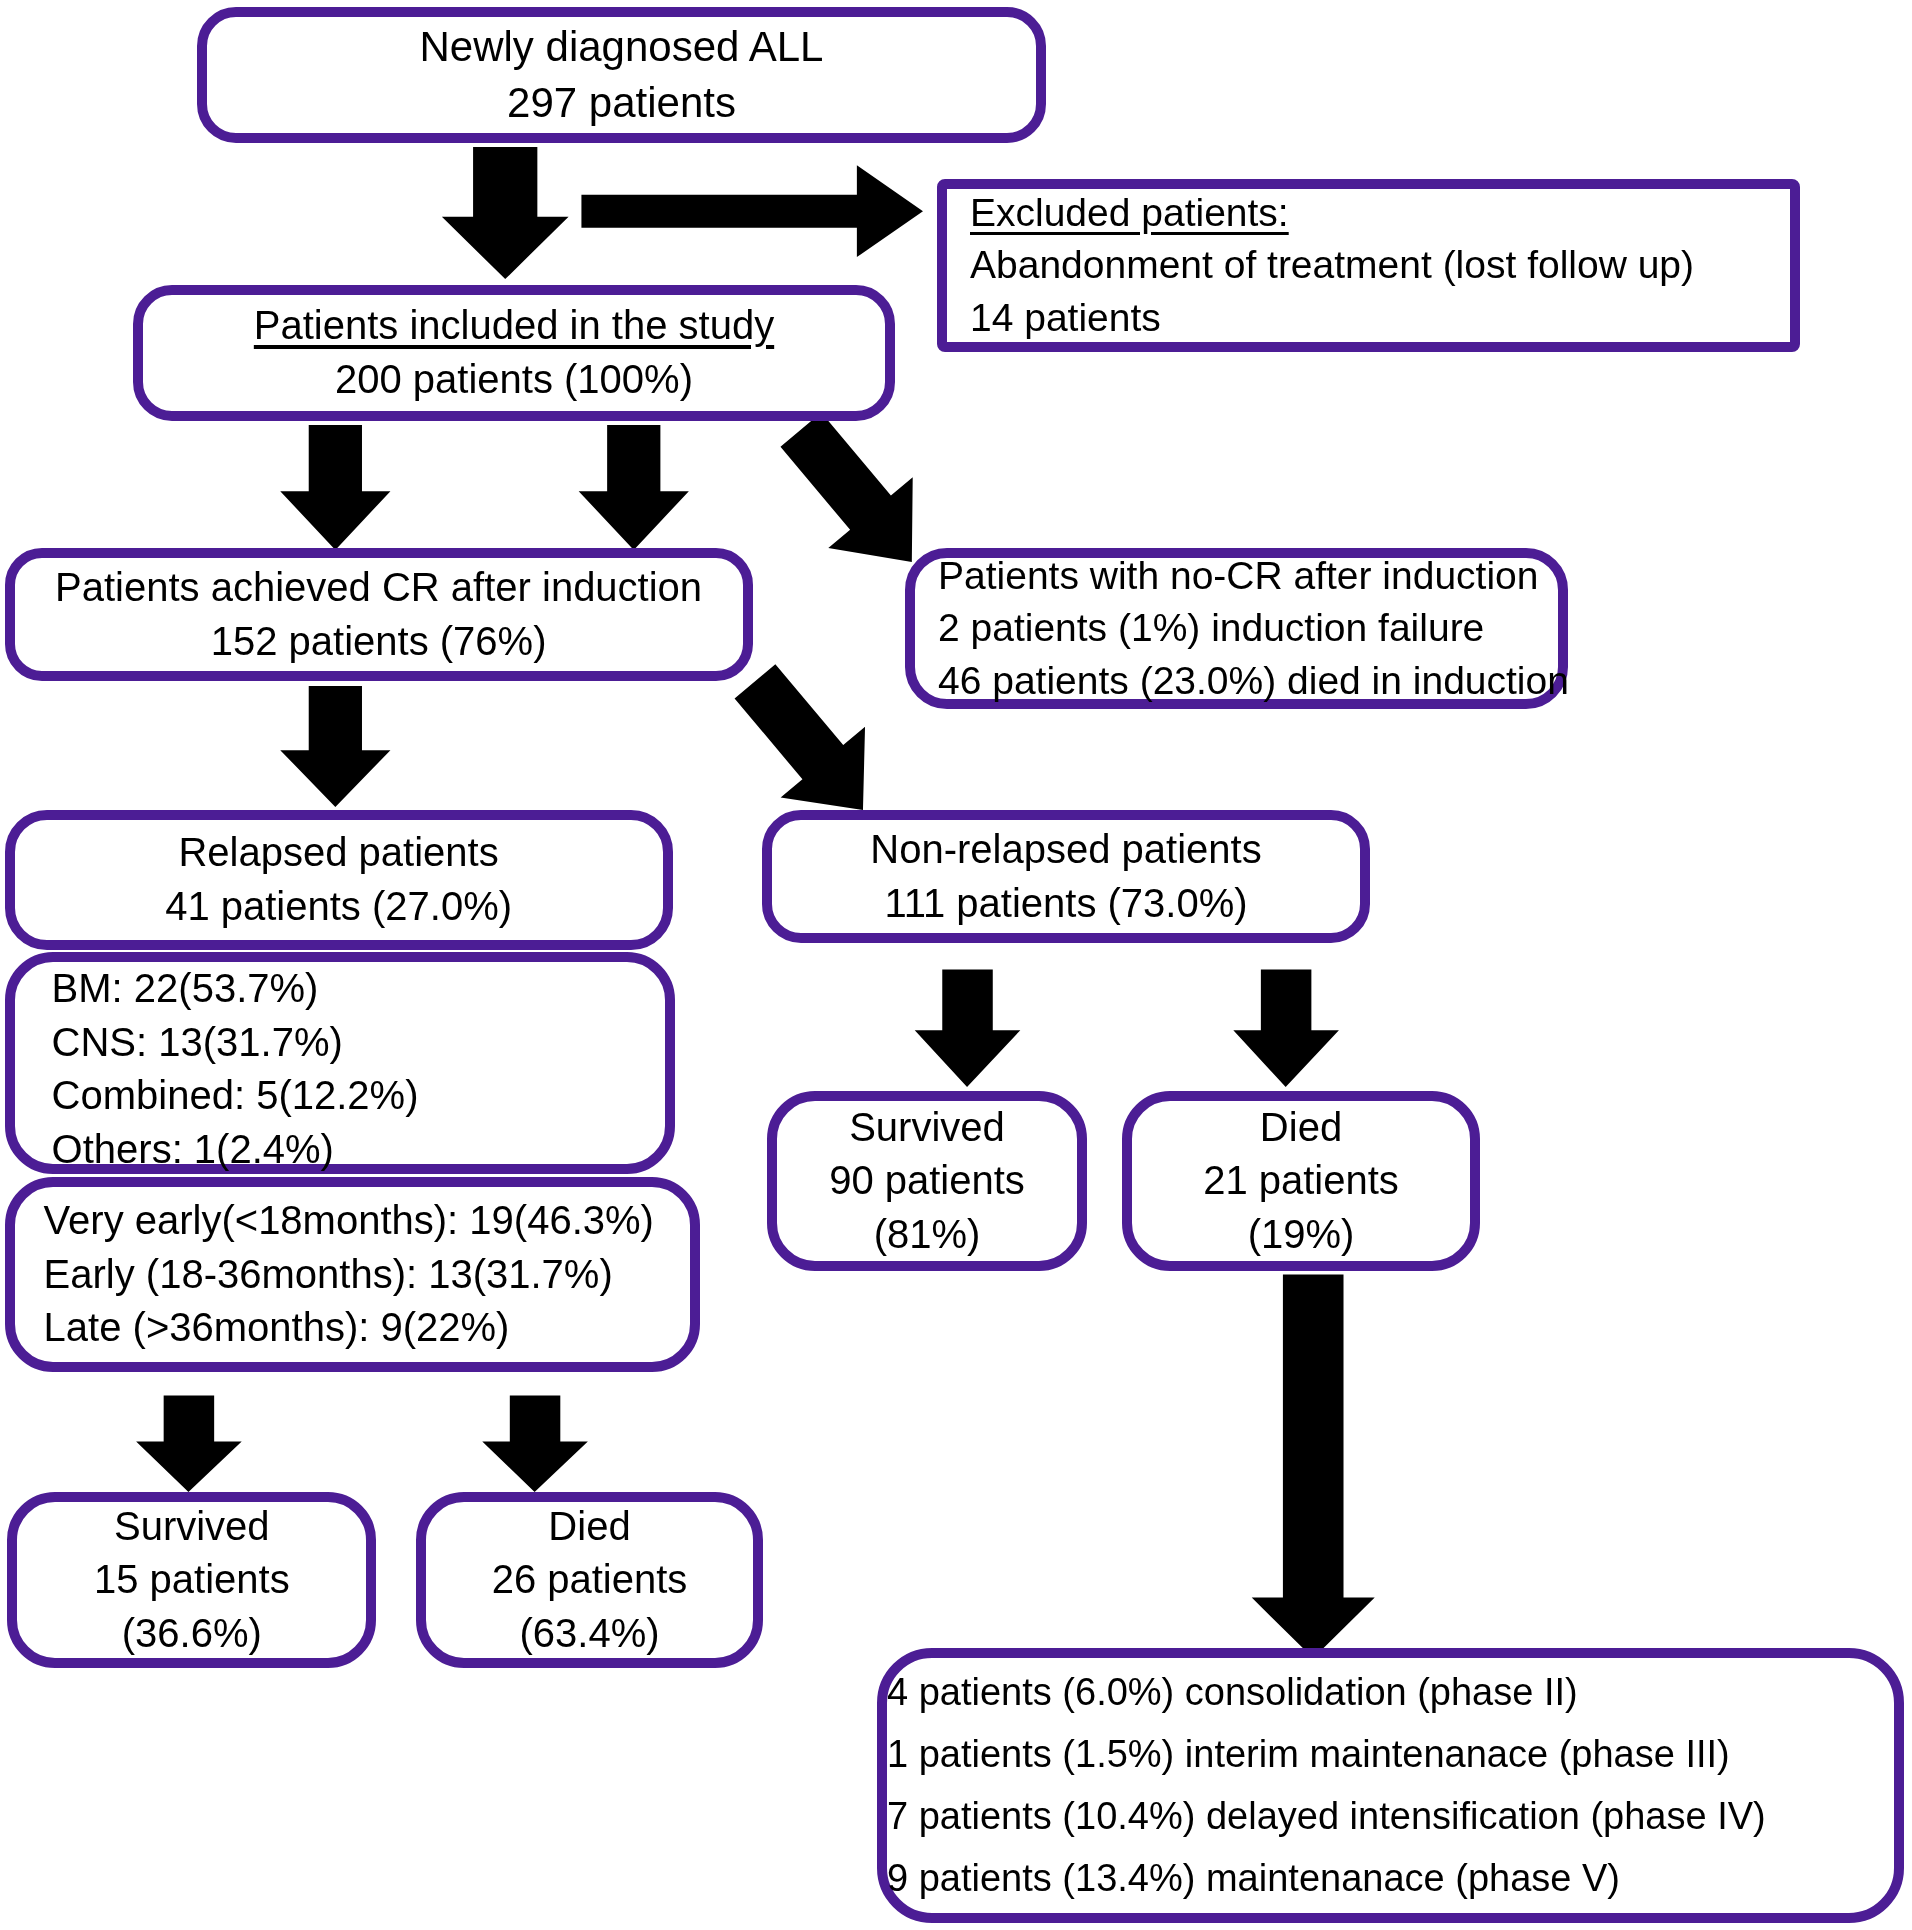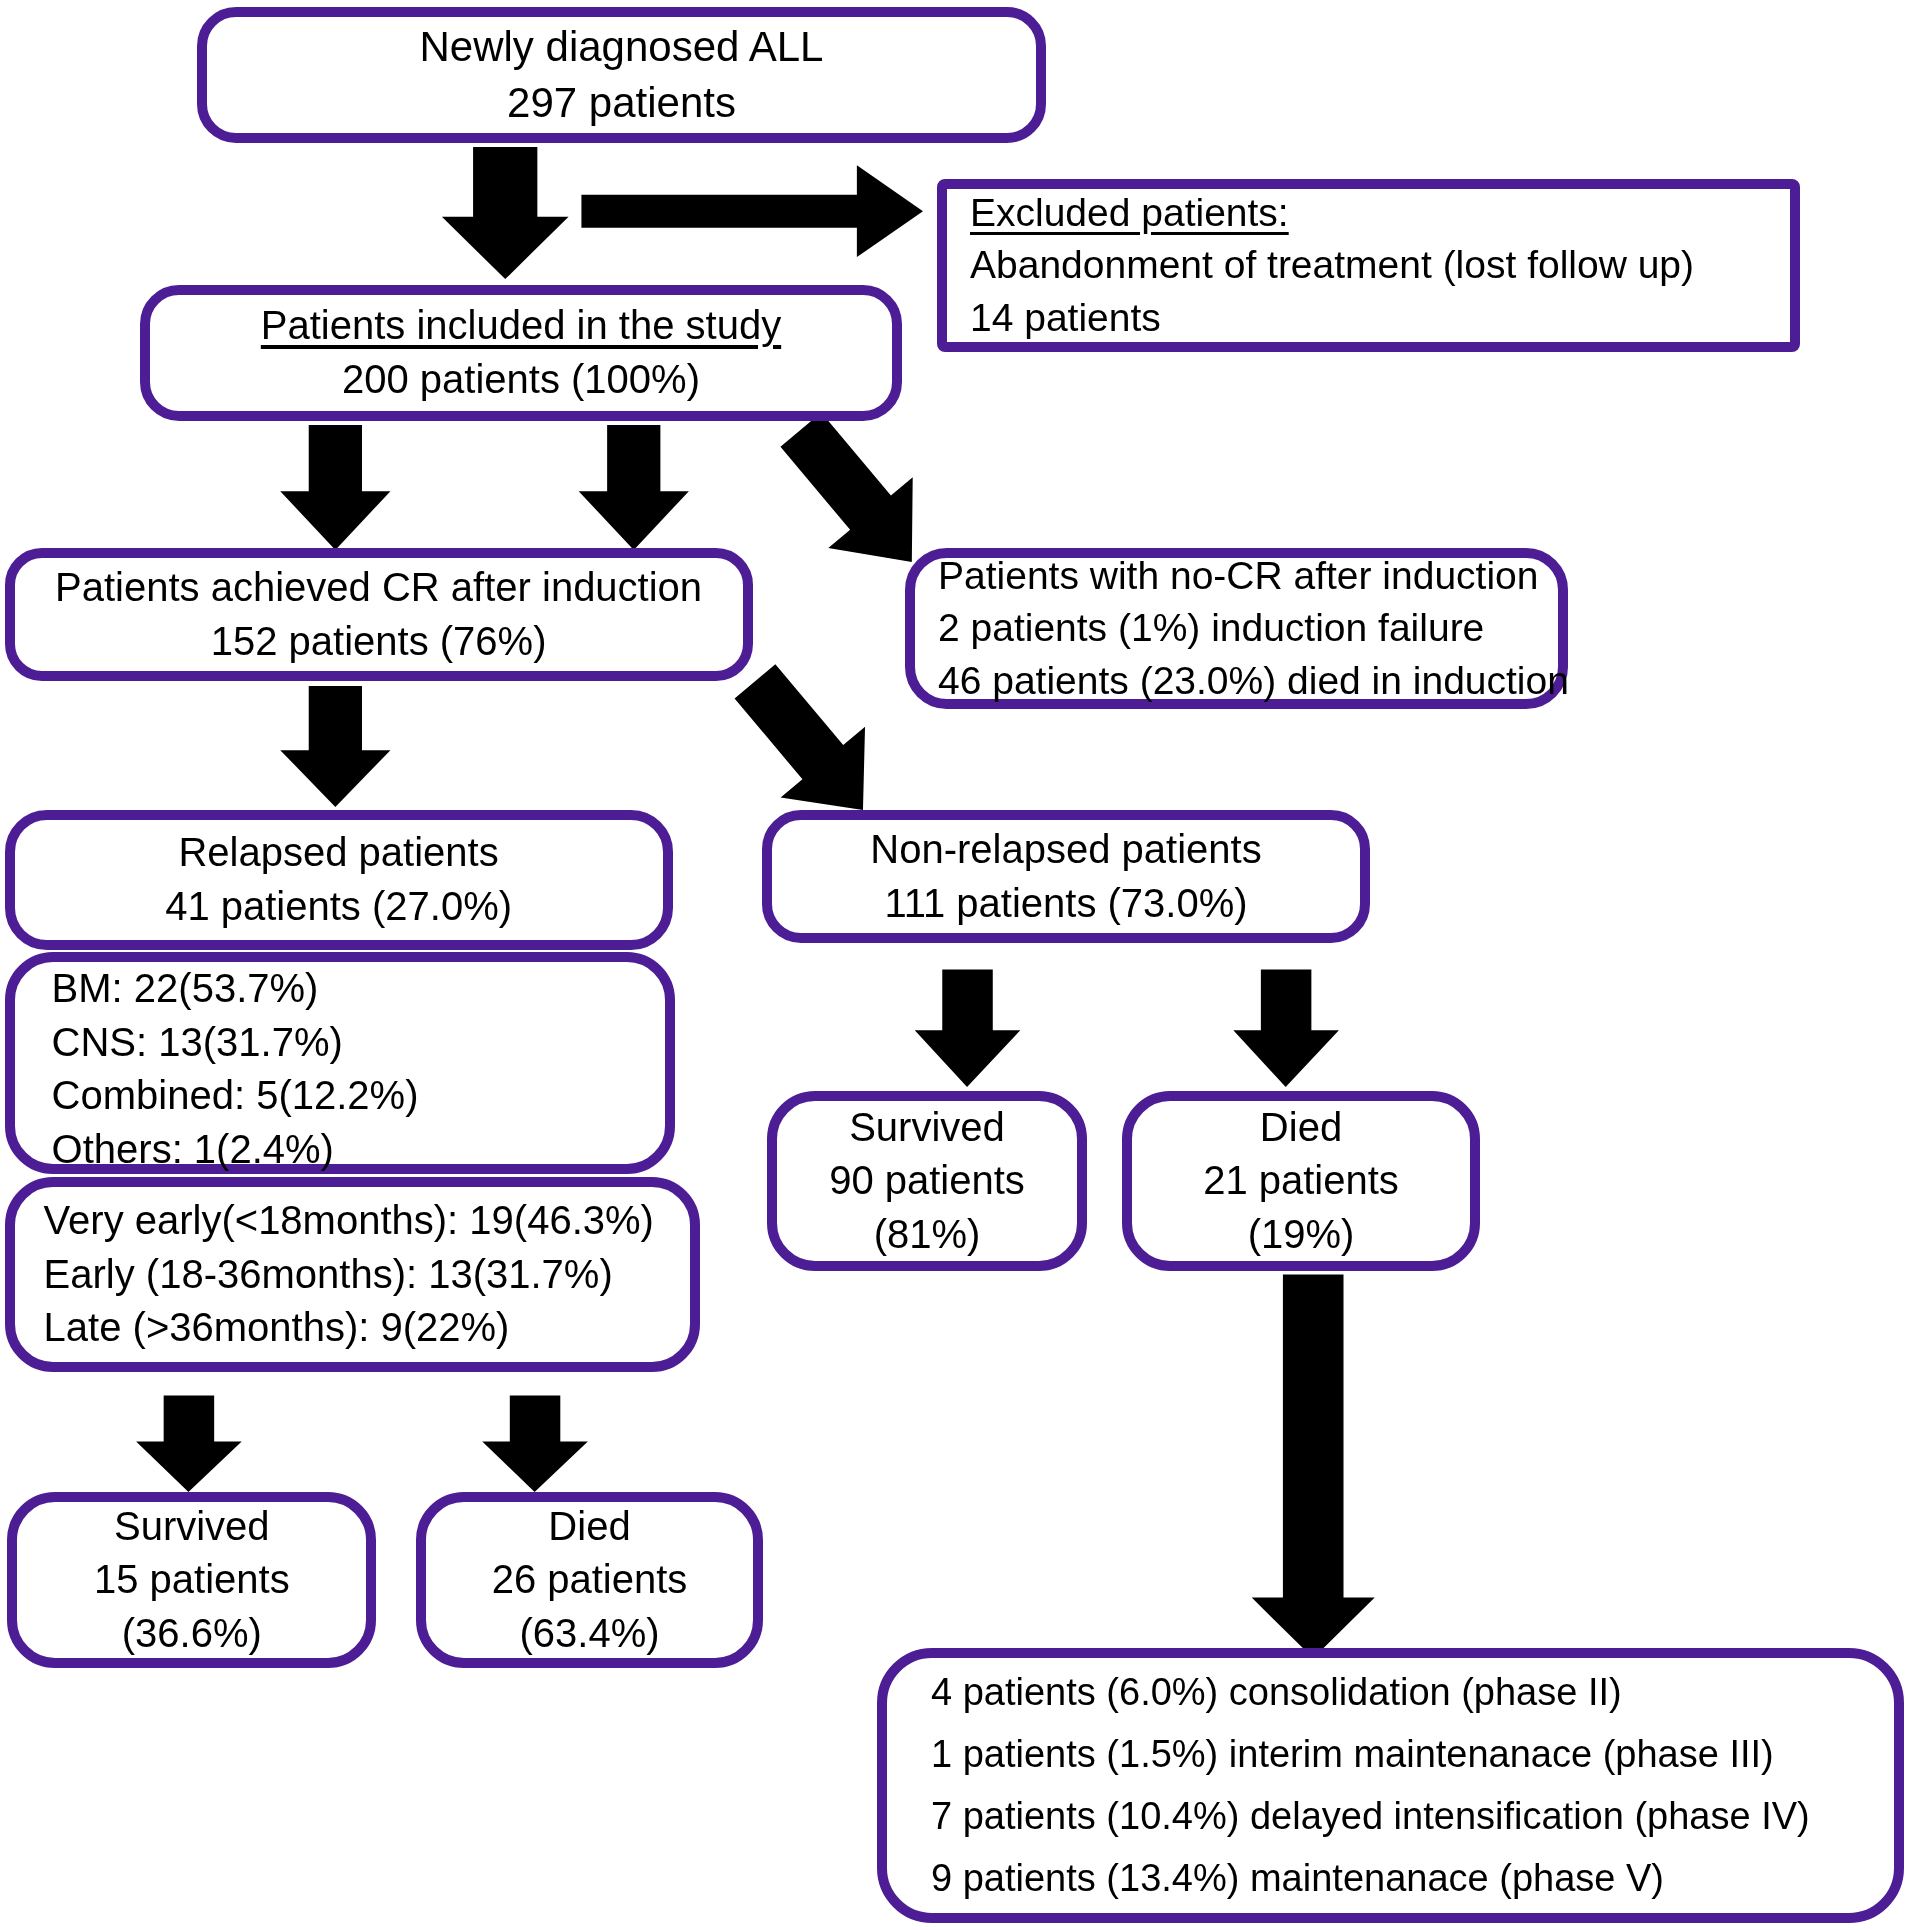--- a/index.html
+++ b/index.html
@@ -20,32 +20,32 @@
     font-size:40px;line-height:1.34;
   }
   .center{align-items:center;text-align:center;}
   .left{align-items:flex-start;text-align:left;}
   .line{white-space:nowrap;}
   .u{text-decoration:underline;text-underline-offset:6.4px;}
 
   
   #b-newly   {left:197px; top:7.3px;    width:849px; height:136px; border-radius:39px; font-size:42px;}
   #b-excluded{left:937px;top:152px;  width:863px; height:173px; border-radius:8px; padding-left:23px; font-size:39px;margin-top:27px;}
-  #b-included{left:140px; top:285px;  width:762px; height:136px; border-radius:39px;}
+  #b-included{left:133px; top:285px;  width:762px; height:136px; border-radius:39px;}
   #b-achieved{left:4.6px;   top:548px;  width:748px; height:133px; border-radius:37px;}
   #b-nocr    {left:905px; top:548px;  width:663px; height:161px; border-radius:42px; padding-left:23px; font-size:39px;}
   #b-relapsed{left:4.6px;   top:810px;  width:668px; height:140px; border-radius:42px;}
   #b-sites   {left:4.6px;   top:952px; width:670px; height:222px; border-radius:48px; padding-left:37px;justify-content:space-between;}
   #b-timing  {left:4.6px;   top:1177px; width:695px; height:195px; border-radius:48px; padding-left:29px; font-size:40px;}
   #b-nonrel  {left:762px; top:810px;  width:608px; height:133px; border-radius:39px;}
   #b-surv90  {left:767px; top:1091px; width:320px; height:180px; border-radius:48px;}
   #b-died21  {left:1122px;top:1091px; width:358px; height:180px; border-radius:48px;}
   #b-surv15  {left:7.3px;   top:1492px; width:369px; height:176px; border-radius:48px;}
   #b-died26  {left:416px; top:1492px; width:347px; height:176px; border-radius:48px;}
-  #b-phases  {left:877px; top:1648px; width:1027px;height:275px; border-radius:55px; padding-left:44px; font-size:38px;gap:11px;}
+  #b-phases  {left:877px; top:1648px; width:1027px;height:275px; border-radius:55px; font-size:38px;gap:11px;}
 </style>
 </head>
 <body>
 
 <div id="canvas">
 
   <svg id="arrow-layer" viewBox="0 0 2083 2102" xmlns="http://www.w3.org/2000/svg">
     <g fill="#000000">
       <polygon points="515,160 585,160 585,236 619,236 550,304 481,236 515,236"></polygon>
       <polygon points="633,212 933,212 933,180 1005,230 933,280 933,248 633,248"></polygon>

